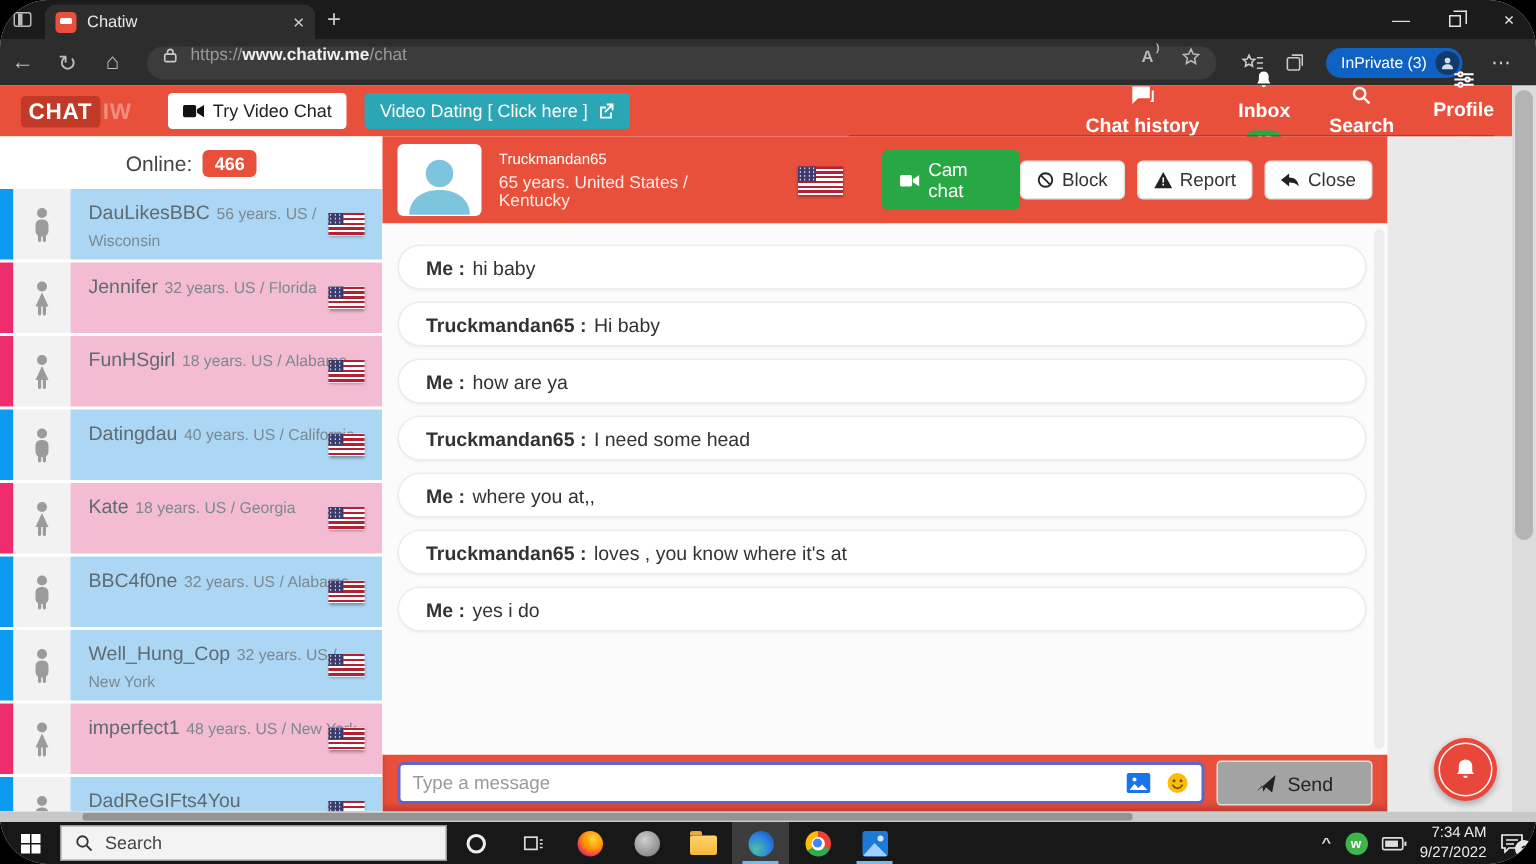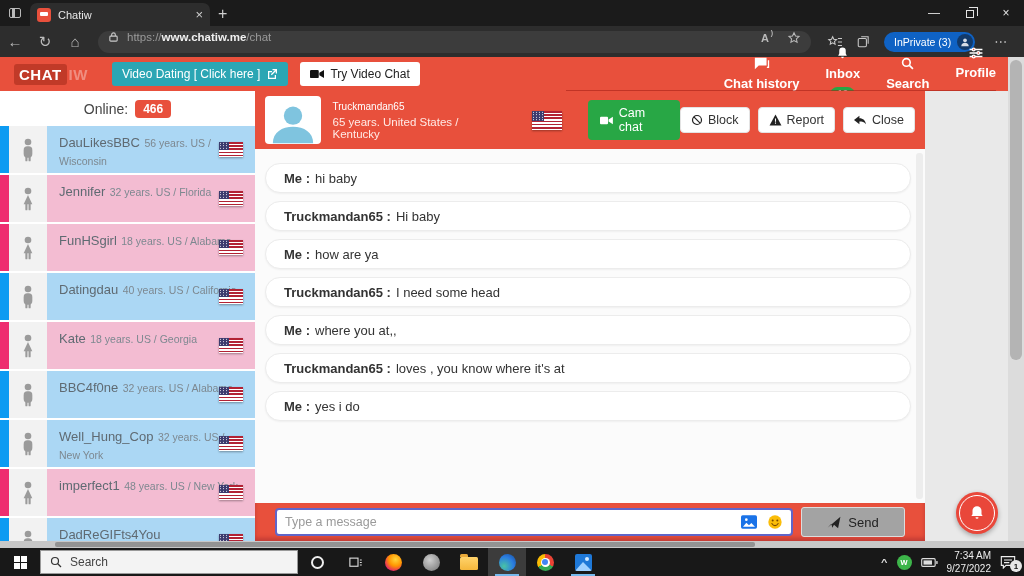--- a/index.html
+++ b/index.html
@@ -1,18 +1,18 @@
 <!DOCTYPE html>
 <html><head>
 <meta charset="utf-8">
 <style>
   * { margin:0; padding:0; box-sizing:border-box; }
   html,body { width:1024px; height:576px; overflow:hidden; background:#000; }
   body { font-family:"Liberation Sans", sans-serif; }
-  #app { position:relative; width:1024px; height:576px; overflow:hidden; background:#fff; }
+  #app { position:relative; width:1024px; height:576px; overflow:hidden; background:#fff;border-radius:32px; }
 
   
   .tabstrip { position:absolute; top:0; left:0; width:1024px; height:26px; background:#1b1b1b; display:flex; align-items:flex-end; }
   .tab-preview-btn { width:30px; height:26px; display:flex; align-items:center; justify-content:center; }
   .tab-preview-glyph { width:12px; height:10px; border:1.5px solid #b9b9b9; border-radius:2px; position:relative; }
   .tab-preview-glyph::after { content:""; position:absolute; left:2px; top:0; bottom:0; width:2.5px; background:#b9b9b9; }
   .tab { width:180px; height:23px; background:#2d2d2d; border-radius:7px 7px 0 0; display:flex; align-items:center; padding:0 7px; gap:7px; }
   .favicon { width:14px; height:14px; border-radius:3px; background:#e8503c; position:relative; flex:none; }
   .favicon::after { content:""; position:absolute; left:3px; top:4px; width:8px; height:4px; border-radius:1px; background:#fff; }
   .tab-title { color:#e8e8e8; font-size:11px; flex:1; }
@@ -81,21 +81,21 @@
   .camchat { background:#28a745; color:#fff; font-size:12.5px; border-radius:4px; padding:6px 12px; display:flex; align-items:center; gap:6px; margin-left:26px; }
   .peer-actions { margin-left:auto; display:flex; gap:8px; }
   .pa-btn { background:#fff; color:#333; font-size:12.5px; border-radius:4px; padding:5px 10px; display:flex; align-items:center; gap:5px; border:1px solid #e3e3e3; }
 
   .messages { height:354px; background:#fbfbfb; padding:14px 14px 0 10px; position:relative; }
   .bubble { height:30px; background:#fff; border:1px solid #ececec; border-radius:16px; box-shadow:0 1px 2px rgba(0,0,0,.05); display:flex; align-items:center; padding:0 18px; margin-bottom:8px; font-size:13px; color:#333; }
   .bubble b { font-weight:bold; }
   .bubble .msg-text { margin-left:5px; }
   .msg-scroll { position:absolute; right:2px; top:4px; width:7px; height:346px; background:#ededed; border-radius:3px; }
 
-  .inputbar { height:38px; background:#e8503c; display:flex; align-items:center; padding:0 20px; gap:8px; box-shadow:inset 0 -3px 4px rgba(120,20,40,.35); }
+  .inputbar { height:38px; background:#e8503c; display:flex; align-items:center; padding:0 10px; gap:8px; box-shadow:inset 0 -3px 4px rgba(120,20,40,.35); }
   .inputwrap { flex:1; height:28px; background:#fff; border:2px solid #6065c8; border-radius:4px; display:flex; align-items:center; padding:0 8px; gap:10px; }
   .inputwrap input { flex:1; border:none; outline:none; font-size:12.5px; color:#333; font-family:"Liberation Sans", sans-serif; }
   .inputwrap input::placeholder { color:#9a9a9a; }
   .sendbtn { width:104px; height:30px; background:#a3a3a3; border:1px solid #ddd; border-radius:3px; display:flex; align-items:center; justify-content:center; gap:7px; font-size:13px; color:#222; }
 
   
   .graycol { position:absolute; top:91px; left:925px; width:83px; height:450px; background:#e9e9e9; }
   .bellbtn { position:absolute; left:956px; top:492px; width:42px; height:42px; border-radius:50%; background:#e9473a; box-shadow:0 2px 5px rgba(0,0,0,.3); display:flex; align-items:center; justify-content:center; }
   .bellbtn::after { content:""; position:absolute; inset:3px; border:1.5px solid #fff; border-radius:50%; }
   .vscroll { position:absolute; top:57px; left:1008px; width:16px; height:484px; background:#dcdcdc; }
@@ -196,32 +196,32 @@
       </div>
       <span class="menu-dots">⋯</span>
     </div>
   </div>
 
   <div class="siteheader">
     <div class="logo">
       <span class="logo-main">CHAT</span>
       <span class="logo-faded">IW</span>
     </div>
-    <div class="hdr-btn btn-teal">
-      <span>Video Dating [ Click here ]</span>
-      <svg width="12" height="12" viewBox="0 0 24 24" fill="#fff">
-          <path d="M4 6h8v2.5H6.5v11h11V14H20v8H4zM13 2h9v9h-2.5V6.3l-8 8-1.8-1.8 8-8H13z"></path>
-        </svg>
-    </div>
     <div class="hdr-btn btn-white">
       <svg width="14" height="12" viewBox="0 0 24 18" fill="#111">
           <rect x="0" y="2" width="15" height="14" rx="2"></rect>
           <path d="M16 7l8-5v14l-8-5z"></path>
         </svg>
       <span>Try Video Chat</span>
+    </div>
+    <div class="hdr-btn btn-teal">
+      <span>Video Dating [ Click here ]</span>
+      <svg width="12" height="12" viewBox="0 0 24 24" fill="#fff">
+          <path d="M4 6h8v2.5H6.5v11h11V14H20v8H4zM13 2h9v9h-2.5V6.3l-8 8-1.8-1.8 8-8H13z"></path>
+        </svg>
     </div>
     <div class="hdr-nav">
       <div class="nav-item">
         <svg width="16" height="13" viewBox="0 0 24 20" fill="#fff">
             <path d="M1 1h18v12H7l-6 6zM21 5h2v12h-4l2-3z"></path>
           </svg>
         <span>Chat history</span>
       </div>
       <div class="nav-item">
         <svg width="13" height="14" viewBox="0 0 24 24" fill="#fff">

